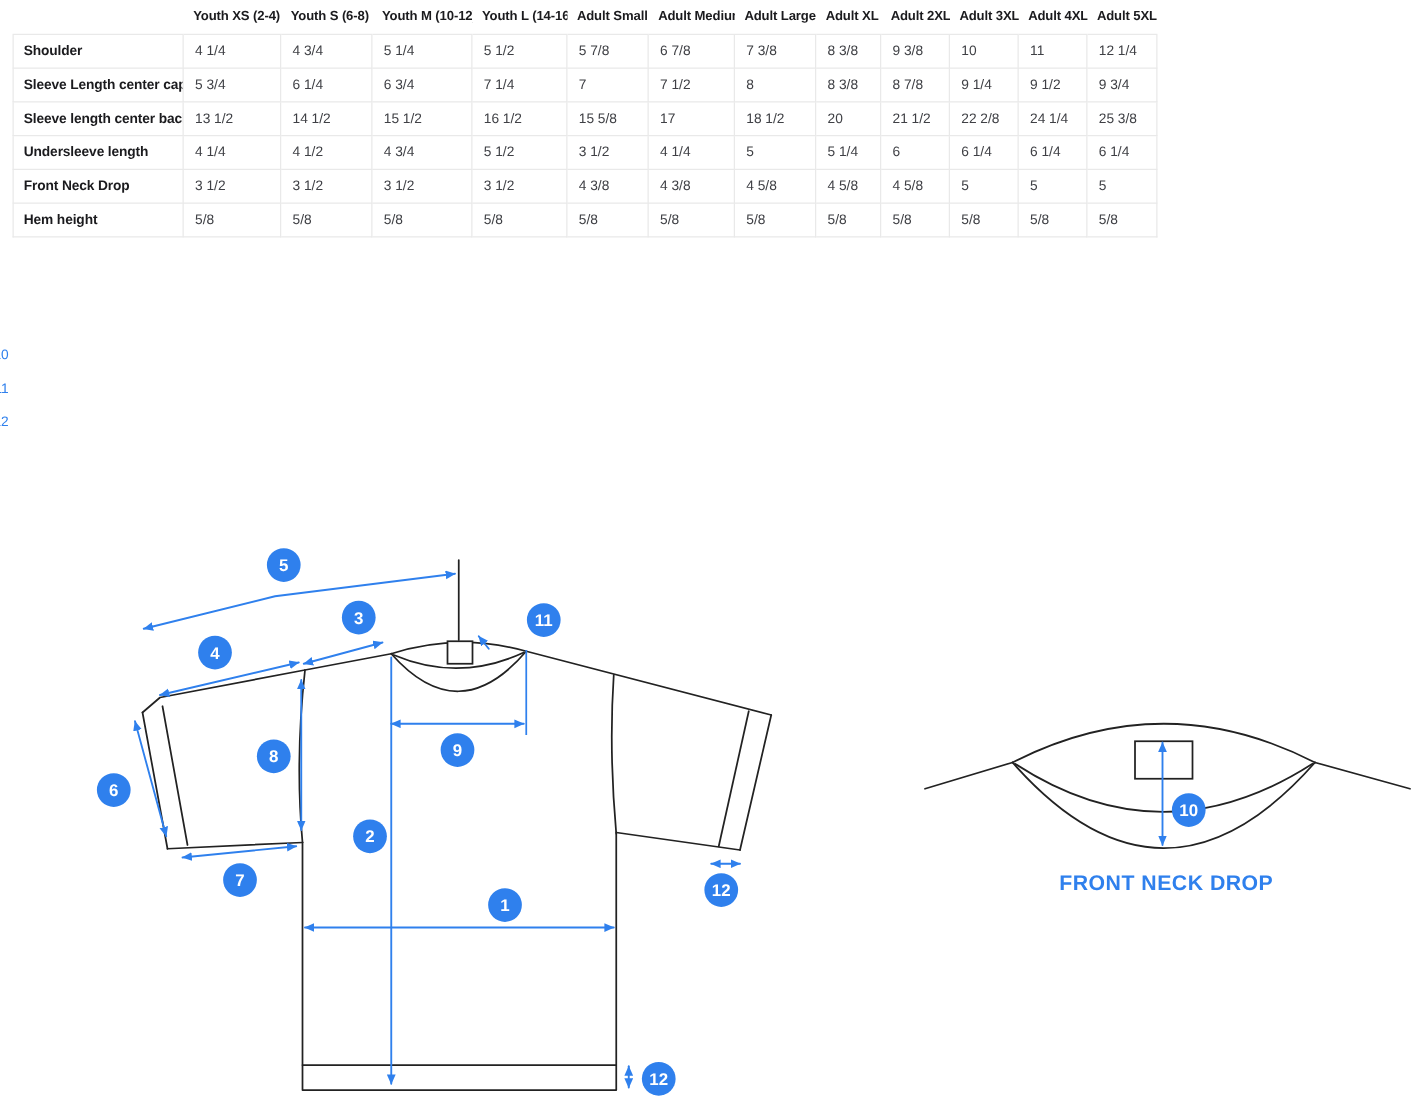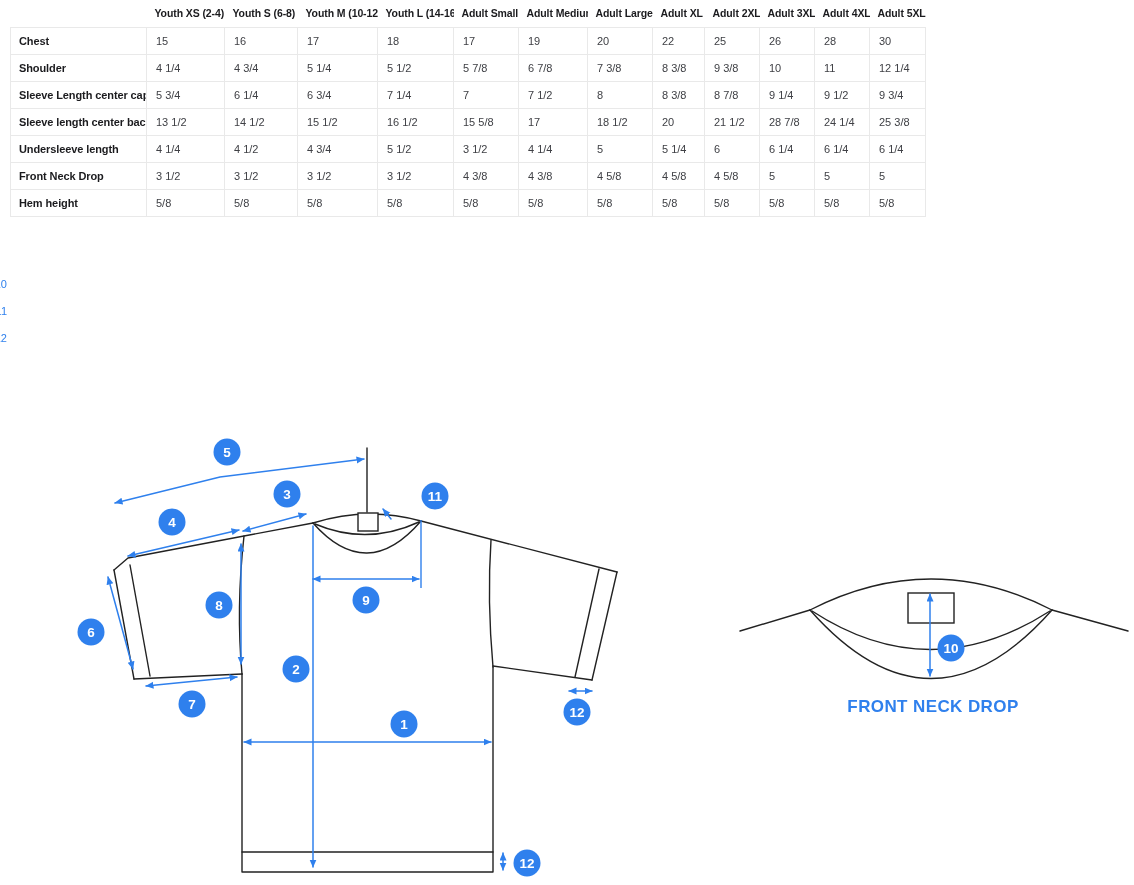--- a/index.html
+++ b/index.html
@@ -66,35 +66,20 @@
           <th>Adult Large</th>
           <th>Adult XL</th>
           <th>Adult 2XL</th>
           <th>Adult 3XL</th>
           <th>Adult 4XL</th>
           <th>Adult 5XL</th>
         </tr>
       </thead>
   <tbody id="table-body">
         <tr>
-          <th>Chest</th>
-          <td>15</td>
-          <td>16</td>
-          <td>17</td>
-          <td>18</td>
-          <td>17</td>
-          <td>19</td>
-          <td>20</td>
-          <td>22</td>
-          <td>25</td>
-          <td>26</td>
-          <td>28</td>
-          <td>30</td>
-        </tr>
-        <tr>
           <th>Shoulder</th>
           <td>4 1/4</td>
           <td>4 3/4</td>
           <td>5 1/4</td>
           <td>5 1/2</td>
           <td>5 7/8</td>
           <td>6 7/8</td>
           <td>7 3/8</td>
           <td>8 3/8</td>
           <td>9 3/8</td>
@@ -121,21 +106,21 @@
           <th>Sleeve length center back</th>
           <td>13 1/2</td>
           <td>14 1/2</td>
           <td>15 1/2</td>
           <td>16 1/2</td>
           <td>15 5/8</td>
           <td>17</td>
           <td>18 1/2</td>
           <td>20</td>
           <td>21 1/2</td>
-          <td>28 7/8</td>
+          <td>22 2/8</td>
           <td>24 1/4</td>
           <td>25 3/8</td>
         </tr>
         <tr>
           <th>Undersleeve length</th>
           <td>4 1/4</td>
           <td>4 1/2</td>
           <td>4 3/4</td>
           <td>5 1/2</td>
           <td>3 1/2</td>

